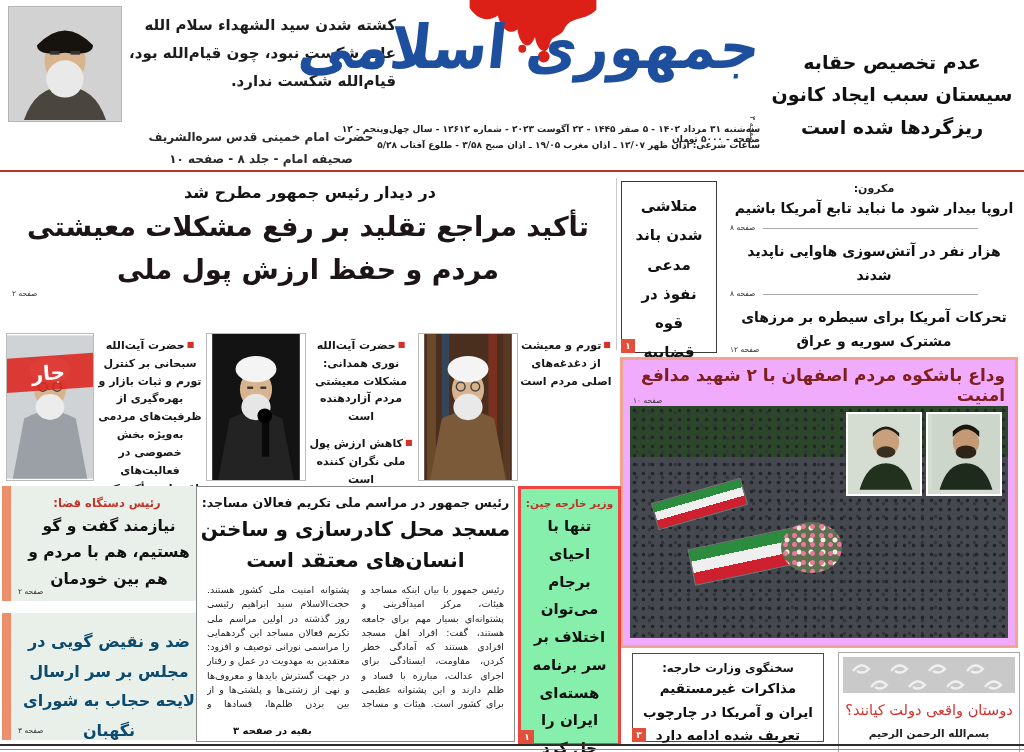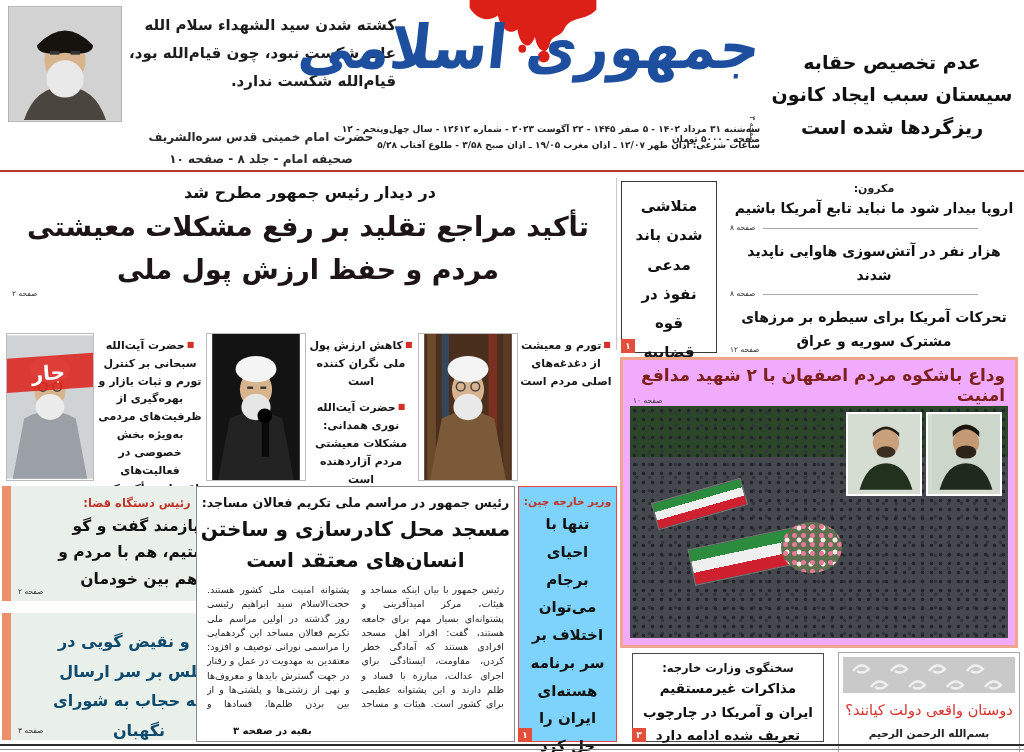--- a/index.html
+++ b/index.html
@@ -77,39 +77,39 @@
            background:linear-gradient(180deg,#2a8c3c 0 33%,#efefef 33% 66%,#cf2030 66% 100%);}
   .flowers{position:absolute;left:40%;top:50%;width:16%;height:22%;border-radius:50%;
            background-color:#5d7050;
            background-image:radial-gradient(circle,#e87a9a 2px,transparent 3px),
                             radial-gradient(circle,#f3eee4 2px,transparent 3px);
            background-size:9px 9px,12px 12px;}
   .inset{position:absolute;top:6px;width:72px;height:80px;border:2px solid #fff;background:#d5ddd2;}
   .inset1{left:216px;} .inset2{left:296px;}
 
   
-  .mintbox{left:2px;width:210px;background:#e9efe9;padding-left:30px;}
+  .mintbox{left:2px;width:210px;background:#e9efe9;}
   .mintbox .stripe{position:absolute;left:0;top:0;bottom:0;width:9px;background:#ee8f6b;}
   .qaza{top:486px;height:115px;}
   .qaza .kick{margin-top:10px;text-align:center;font-size:11.5px;font-weight:bold;color:#c0332a;}
   .qaza .txt{margin-top:3px;padding:0 12px 0 16px;text-align:center;font-size:15.5px;font-weight:800;line-height:1.7;color:#101010;}
   .hijab{top:613px;height:127px;}
   .hijab .txt{margin-top:14px;padding:0 12px 0 16px;text-align:center;font-size:16px;font-weight:800;line-height:1.85;color:#0c4a6e;}
   .mint-page{position:absolute;left:16px;bottom:5px;font-size:7.5px;color:#333;}
 
   
   .mosque{left:196px;top:486px;width:317px;height:254px;border:1px solid #8a8a8a;background:#fff;}
   .mosque .kick{margin-top:8px;text-align:center;font-size:12.5px;font-weight:800;color:#141414;}
   .mosque .hl{margin-top:4px;text-align:center;font-size:20px;font-weight:800;line-height:1.55;color:#121212;}
   .mosque .body{margin:7px 10px 0 10px;height:138px;overflow:hidden;column-count:2;column-gap:12px;
                 font-size:9.5px;line-height:1.5;text-align:justify;color:#222;}
   .mosque .cont{position:absolute;left:36px;bottom:5px;font-size:10px;font-weight:800;color:#101010;}
 
   
-  .china{left:518px;top:486px;width:97px;height:254px;border:1px solid #ef4444;background:#7dd3fc;}
+  .china{left:518px;top:486px;width:97px;height:254px;border:3px solid #ef4444;background:#86efac;}
   .china .kick{margin-top:8px;text-align:center;font-size:10.5px;font-weight:bold;color:#c0332a;}
   .china .txt{margin-top:4px;padding:0 6px;text-align:center;font-size:15px;font-weight:800;line-height:1.85;color:#111;}
 
   
   .spox{left:632px;top:653px;width:190px;height:87px;border:1px solid #4a4a4a;background:#fff;}
   .spox .kick{margin-top:7px;text-align:center;font-size:11.5px;font-weight:bold;color:#141414;}
   .spox .txt{margin-top:2px;padding:0 8px;text-align:center;font-size:13.5px;font-weight:800;line-height:1.75;color:#111;}
   .editorial{left:838px;top:652px;width:180px;height:110px;border:1px solid #a8a8a8;background:#fff;}
   .deco{margin:4px;height:36px;background:#c9c9c9;overflow:hidden;}
   .ed-title{margin-top:9px;text-align:center;font-size:14.5px;font-weight:400;color:#d5302c;}
@@ -183,22 +183,22 @@
       <ellipse cx="30" cy="38" rx="11" ry="13" fill="#d8b48e"></ellipse>
       <ellipse cx="30" cy="50" rx="10" ry="9" fill="#e6e6e6"></ellipse>
       <ellipse cx="30" cy="24" rx="14" ry="9" fill="#f4f4f4"></ellipse>
       <rect x="34" y="58" width="5" height="26" fill="#0a0a0a"></rect>
         <circle cx="36" cy="56" r="5" fill="#000"></circle>
       <rect x="24" y="36" width="4" height="1.6" fill="#333"></rect>
         <rect x="33" y="36" width="4" height="1.6" fill="#333"></rect>
     </svg>
   </div>
   <div class="abs caption cap-nouri">
+    <p><span class="bullet">■</span><span>حضرت آیت‌الله نوری همدانی: مشکلات معیشتی مردم آزاردهنده است</span></p>
     <p><span class="bullet">■</span><span>کاهش ارزش پول ملی نگران کننده است</span></p>
-    <p><span class="bullet">■</span><span>حضرت آیت‌الله نوری همدانی: مشکلات معیشتی مردم آزاردهنده است</span></p>
   </div>
 
   <div class="abs cleric-photo ph-makarem">
     <svg width="98" height="146" viewBox="0 0 60 100">
       <rect width="60" height="100" fill="#4a2e1e"></rect>
       <rect x="2" y="0" width="6" height="100" fill="#6a4a2a"></rect>
         <rect x="12" y="0" width="5" height="100" fill="#35465a"></rect>
       <rect x="44" y="0" width="6" height="100" fill="#7a3020"></rect>
         <rect x="54" y="0" width="5" height="100" fill="#5a3a22"></rect>
       <path d="M4,100 L12,58 Q30,48 48,58 L56,100 Z" fill="#7a5a38"></path>

